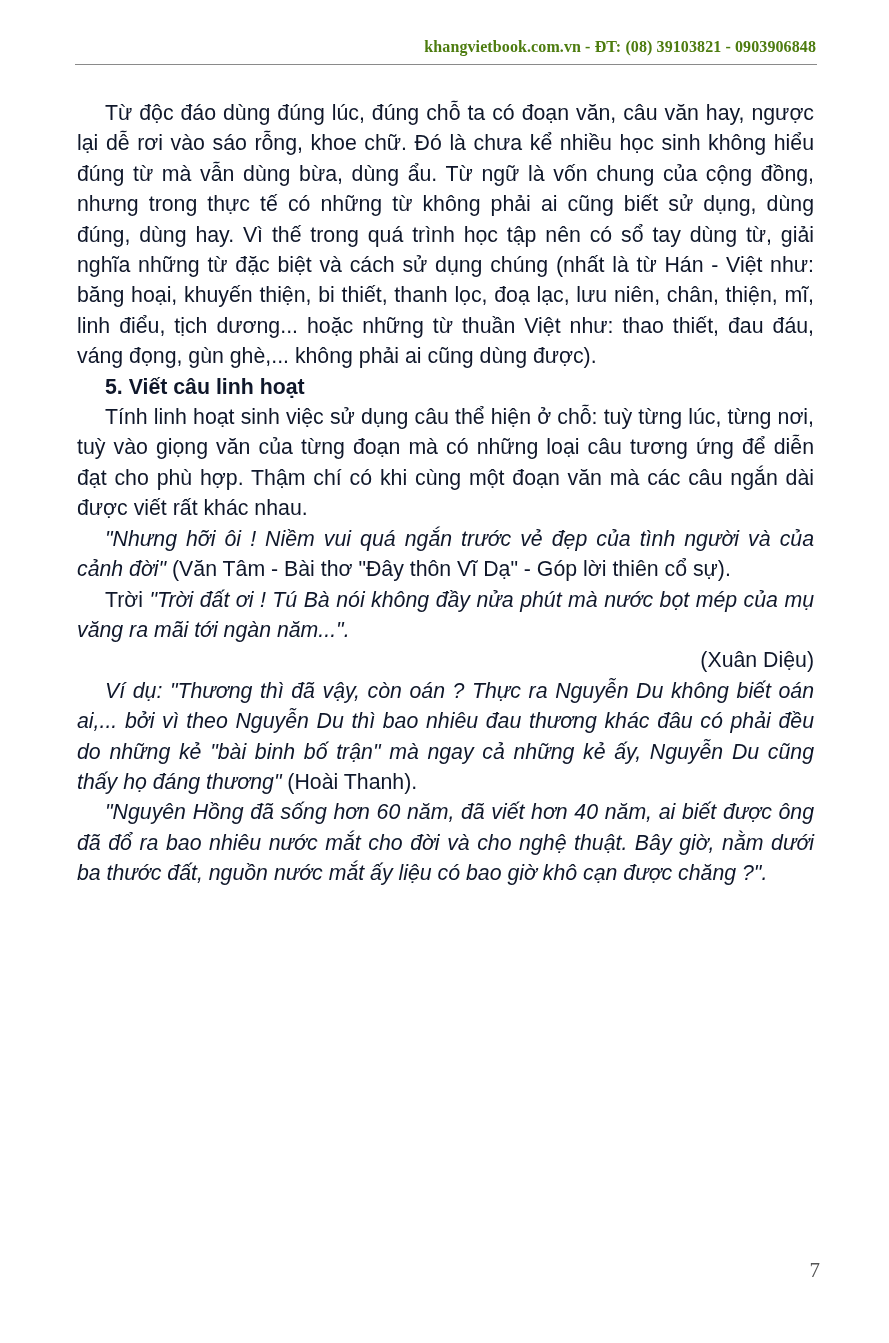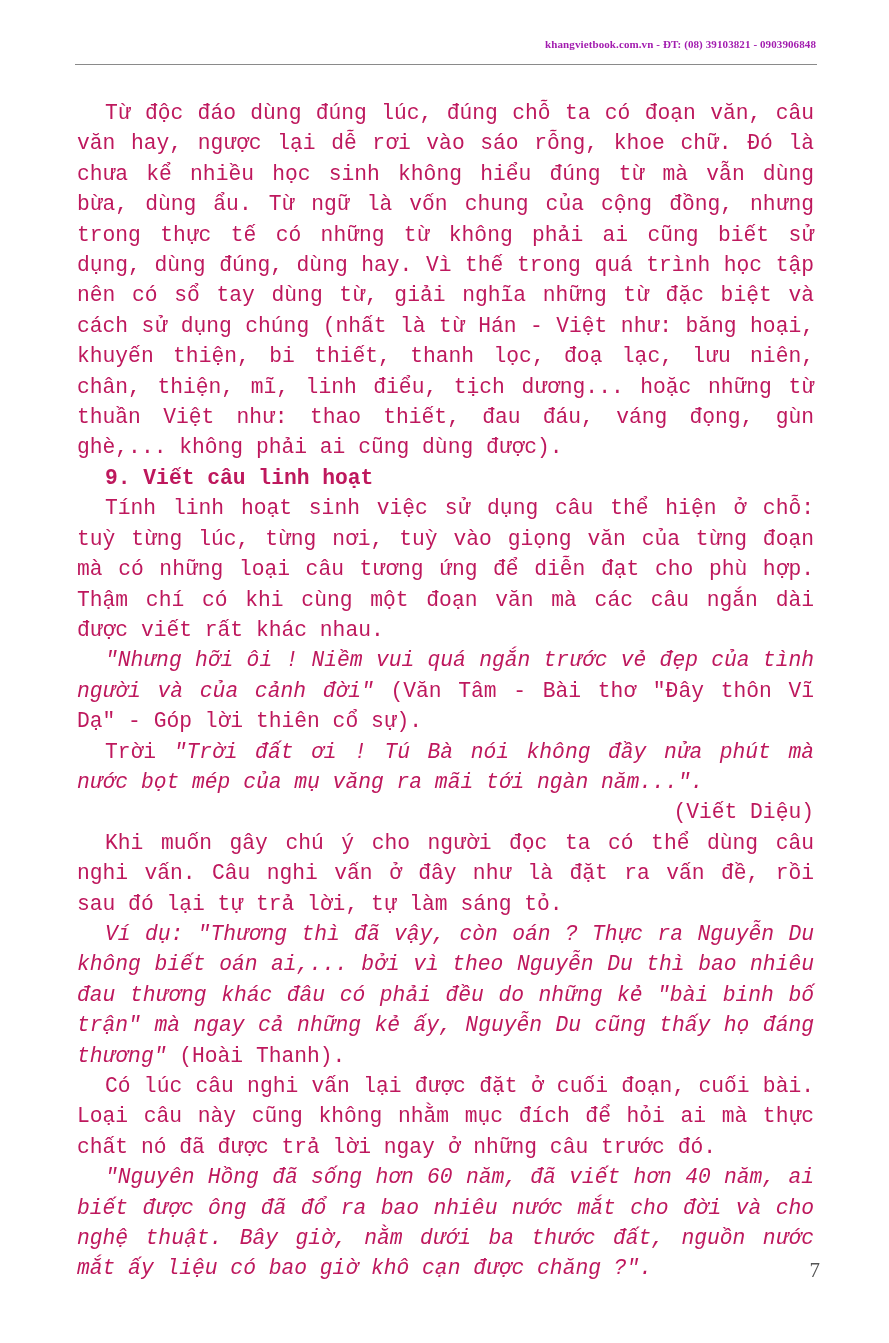--- a/index.html
+++ b/index.html
@@ -1,47 +1,45 @@
 <!DOCTYPE html>
 <html><head>
 <meta charset="utf-8">
 <style>
   html, body { margin: 0; padding: 0; background: #ffffff; }
   body { width: 889px; height: 1343px; position: relative; overflow: hidden; }
   .header {
     position: absolute; left: 75px; top: 38px; width: 741px;
     text-align: right; font-family: "Liberation Serif", serif; font-weight: bold;
-    font-size: 11px; color: #a21caf; letter-spacing: 0.1px;
+    font-size: 16px; color: #4d7c0f; letter-spacing: 0.1px;
   }
   .rule { position: absolute; left: 75px; top: 64px; width: 742px; height: 1px; background: #8a8a8a; }
   .content {
     position: absolute; left: 77px; top: 98px; width: 737px;
-    font-family: Liberation Mono, monospace; font-size: 21.3px; line-height: 30.4px; color: #be185d;
+    font-family: Liberation Sans, sans-serif; font-size: 21.3px; line-height: 30.4px; color: #0f172a;
   }
   .content p { margin: 0; text-align: justify; text-indent: 28px; }
   .content h3 { margin: 0; font-size: 21.3px; font-weight: bold; text-indent: 28px; line-height: 30.4px; }
   .content .right { text-align: right; text-indent: 0; }
   .content i { font-style: italic; }
   .pagenum {
     position: absolute; left: 790px; top: 1258px; width: 30px; text-align: right;
     font-family: "Liberation Serif", serif; font-size: 21px; color: #555;
   }
 </style>
 </head>
 <body>
 
 <div class="header">khangvietbook.com.vn - ĐT: (08) 39103821 - 0903906848</div>
 <div class="rule"></div>
 
 <div class="content">
   <p>Từ độc đáo dùng đúng lúc, đúng chỗ ta có đoạn văn, câu văn hay, ngược lại dễ rơi vào sáo rỗng, khoe chữ. Đó là chưa kể nhiều học sinh không hiểu đúng từ mà vẫn dùng bừa, dùng ẩu. Từ ngữ là vốn chung của cộng đồng, nhưng trong thực tế có những từ không phải ai cũng biết sử dụng, dùng đúng, dùng hay. Vì thế trong quá trình học tập nên có sổ tay dùng từ, giải nghĩa những từ đặc biệt và cách sử dụng chúng (nhất là từ Hán - Việt như: băng hoại, khuyến thiện, bi thiết, thanh lọc, đoạ lạc, lưu niên, chân, thiện, mĩ, linh điểu, tịch dương... hoặc những từ thuần Việt như: thao thiết, đau đáu, váng đọng, gùn ghè,... không phải ai cũng dùng được).</p>
-  <h3>9. Viết câu linh hoạt</h3>
+  <h3>5. Viết câu linh hoạt</h3>
   <p>Tính linh hoạt sinh việc sử dụng câu thể hiện ở chỗ: tuỳ từng lúc, từng nơi, tuỳ vào giọng văn của từng đoạn mà có những loại câu tương ứng để diễn đạt cho phù hợp. Thậm chí có khi cùng một đoạn văn mà các câu ngắn dài được viết rất khác nhau.</p>
   <p><i>"Nhưng hỡi ôi ! Niềm vui quá ngắn trước vẻ đẹp của tình người và của cảnh đời"</i><span> (Văn Tâm - Bài thơ "Đây thôn Vĩ Dạ" - Góp lời thiên cổ sự).</span></p>
   <p><span>Trời </span><i>"Trời đất ơi ! Tú Bà nói không đầy nửa phút mà nước bọt mép của mụ văng ra mãi tới ngàn năm...".</i></p>
-  <p class="right">(Viết Diệu)</p>
-  <p>Khi muốn gây chú ý cho người đọc ta có thể dùng câu nghi vấn. Câu nghi vấn ở đây như là đặt ra vấn đề, rồi sau đó lại tự trả lời, tự làm sáng tỏ.</p>
+  <p class="right">(Xuân Diệu)</p>
   <p><i>Ví dụ: "Thương thì đã vậy, còn oán ? Thực ra Nguyễn Du không biết oán ai,... bởi vì theo Nguyễn Du thì bao nhiêu đau thương khác đâu có phải đều do những kẻ "bài binh bố trận" mà ngay cả những kẻ ấy, Nguyễn Du cũng thấy họ đáng thương"</i><span> (Hoài Thanh).</span></p>
-  <p>Có lúc câu nghi vấn lại được đặt ở cuối đoạn, cuối bài. Loại câu này cũng không nhằm mục đích để hỏi ai mà thực chất nó đã được trả lời ngay ở những câu trước đó.</p>
   <p><i>"Nguyên Hồng đã sống hơn 60 năm, đã viết hơn 40 năm, ai biết được ông đã đổ ra bao nhiêu nước mắt cho đời và cho nghệ thuật. Bây giờ, nằm dưới ba thước đất, nguồn nước mắt ấy liệu có bao giờ khô cạn được chăng ?".</i></p>
 </div>
 
 <div class="pagenum">7</div>
 
 </body></html>

